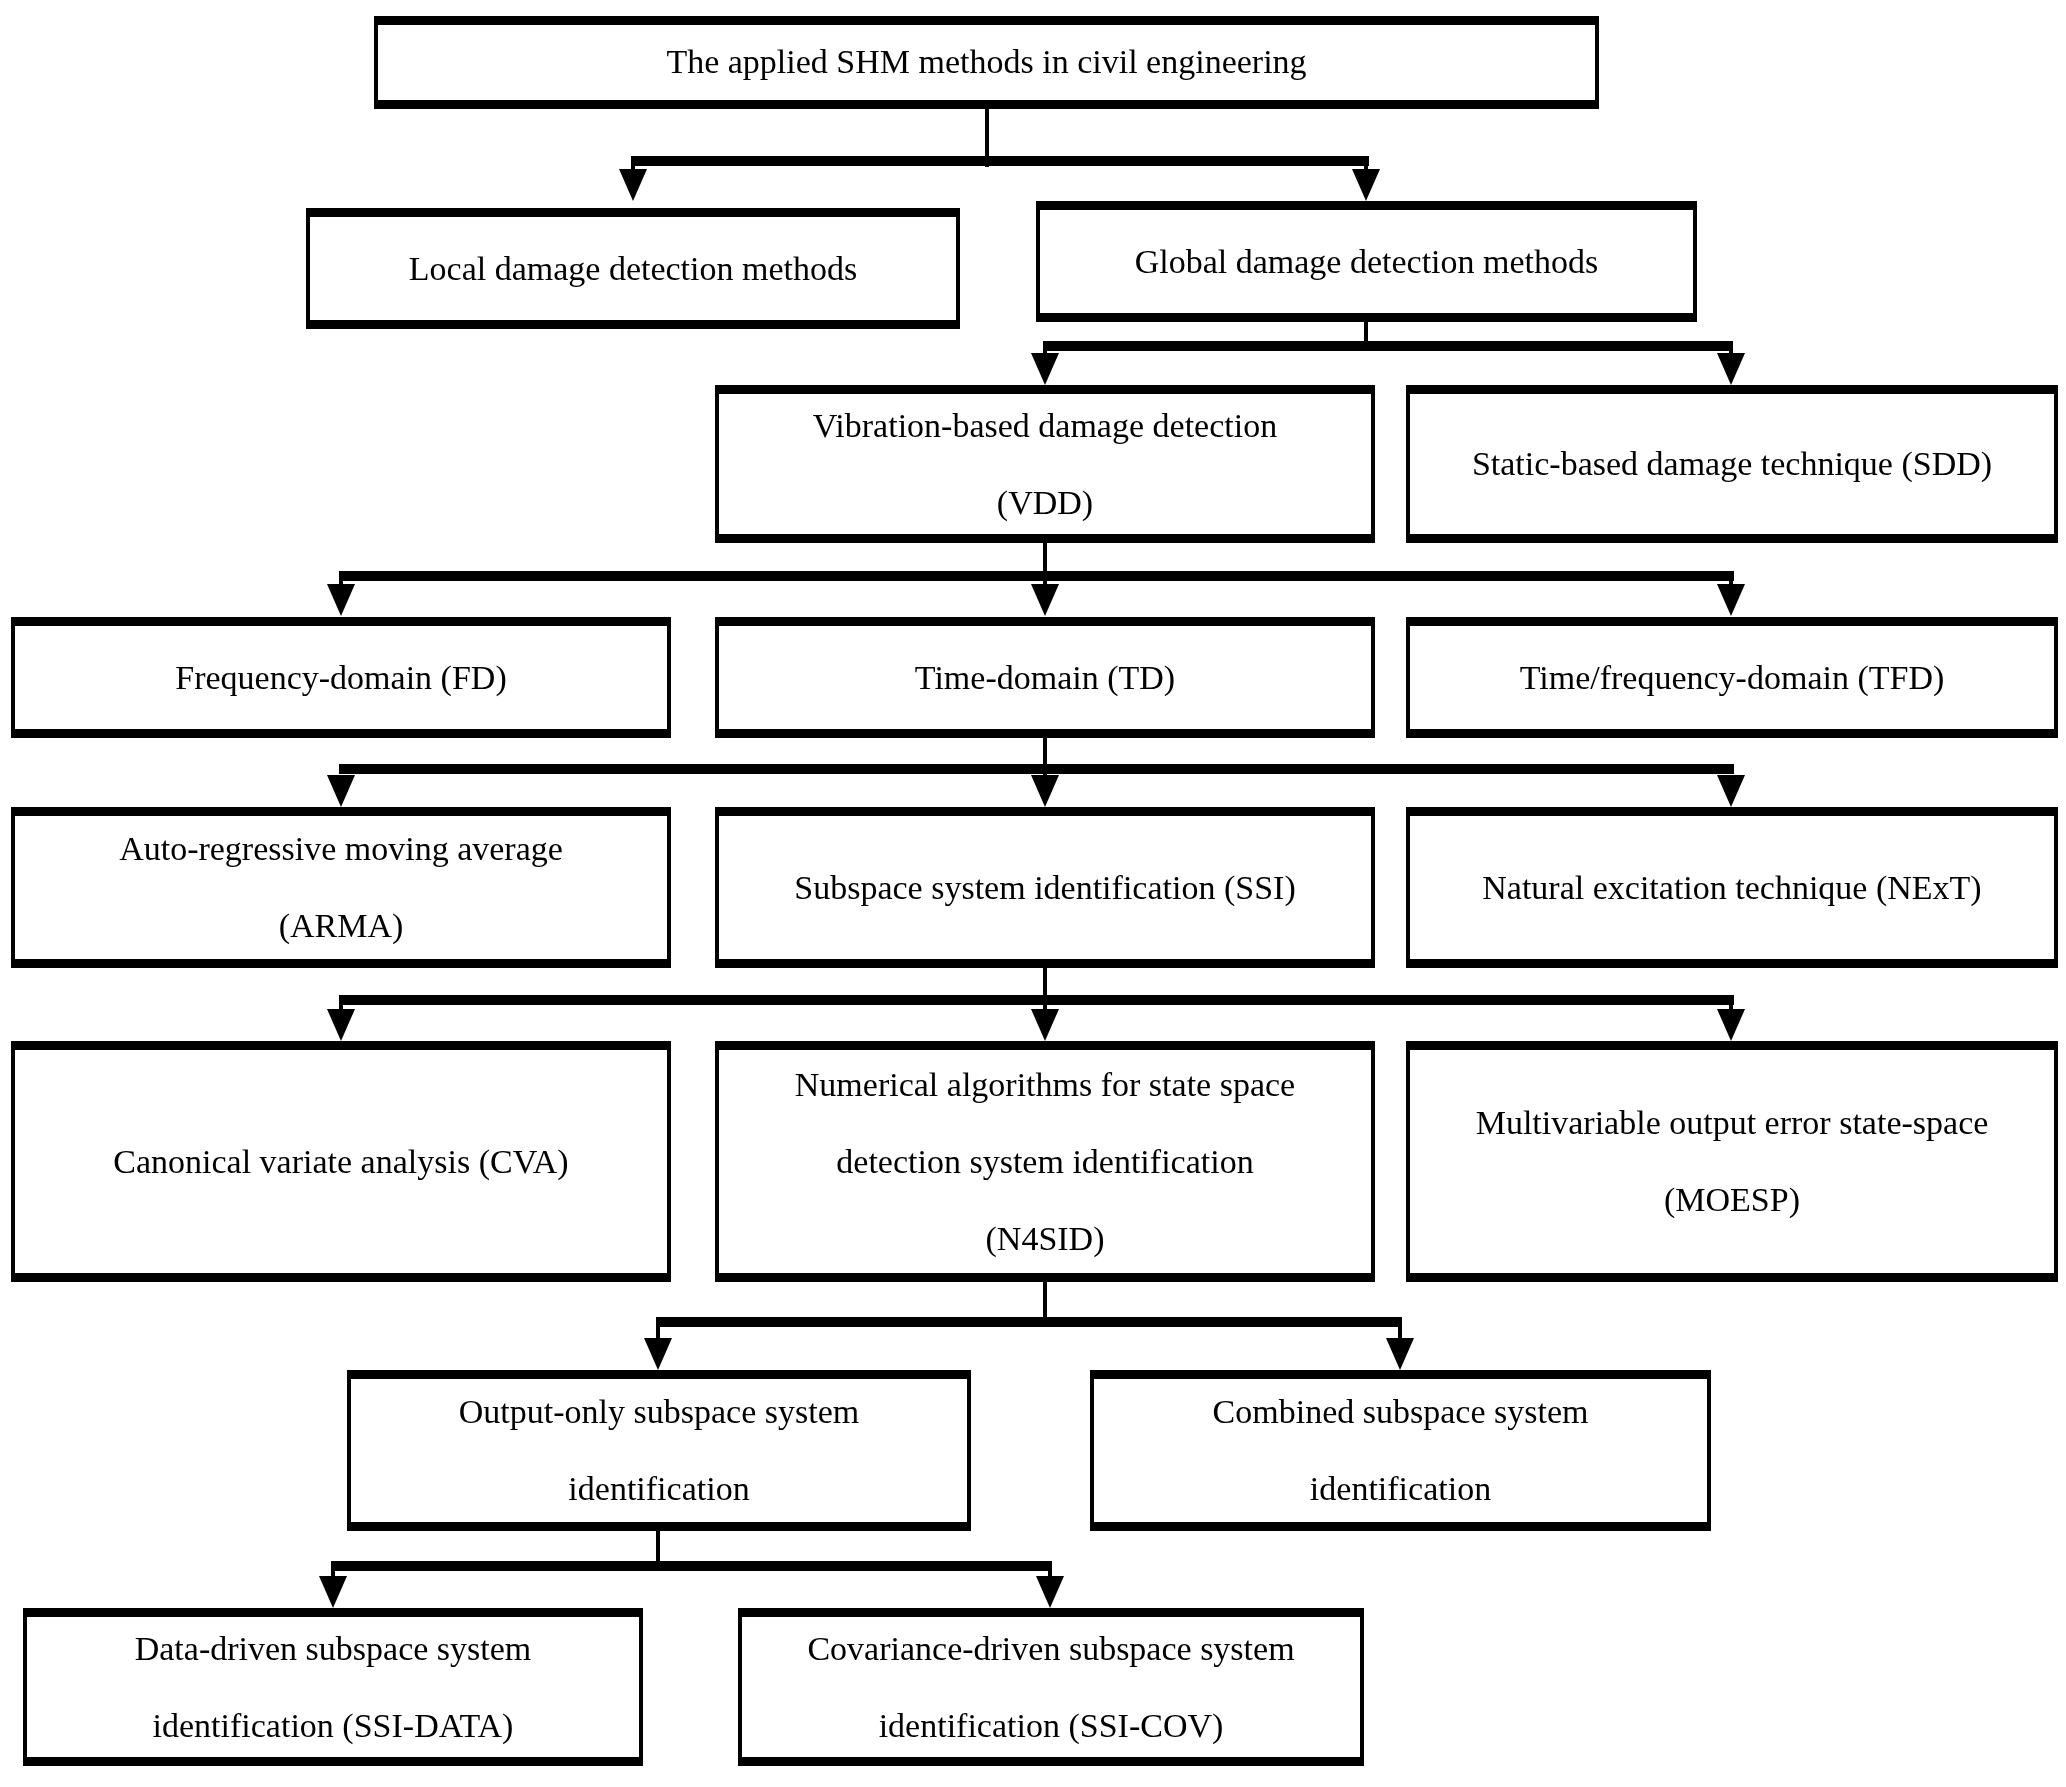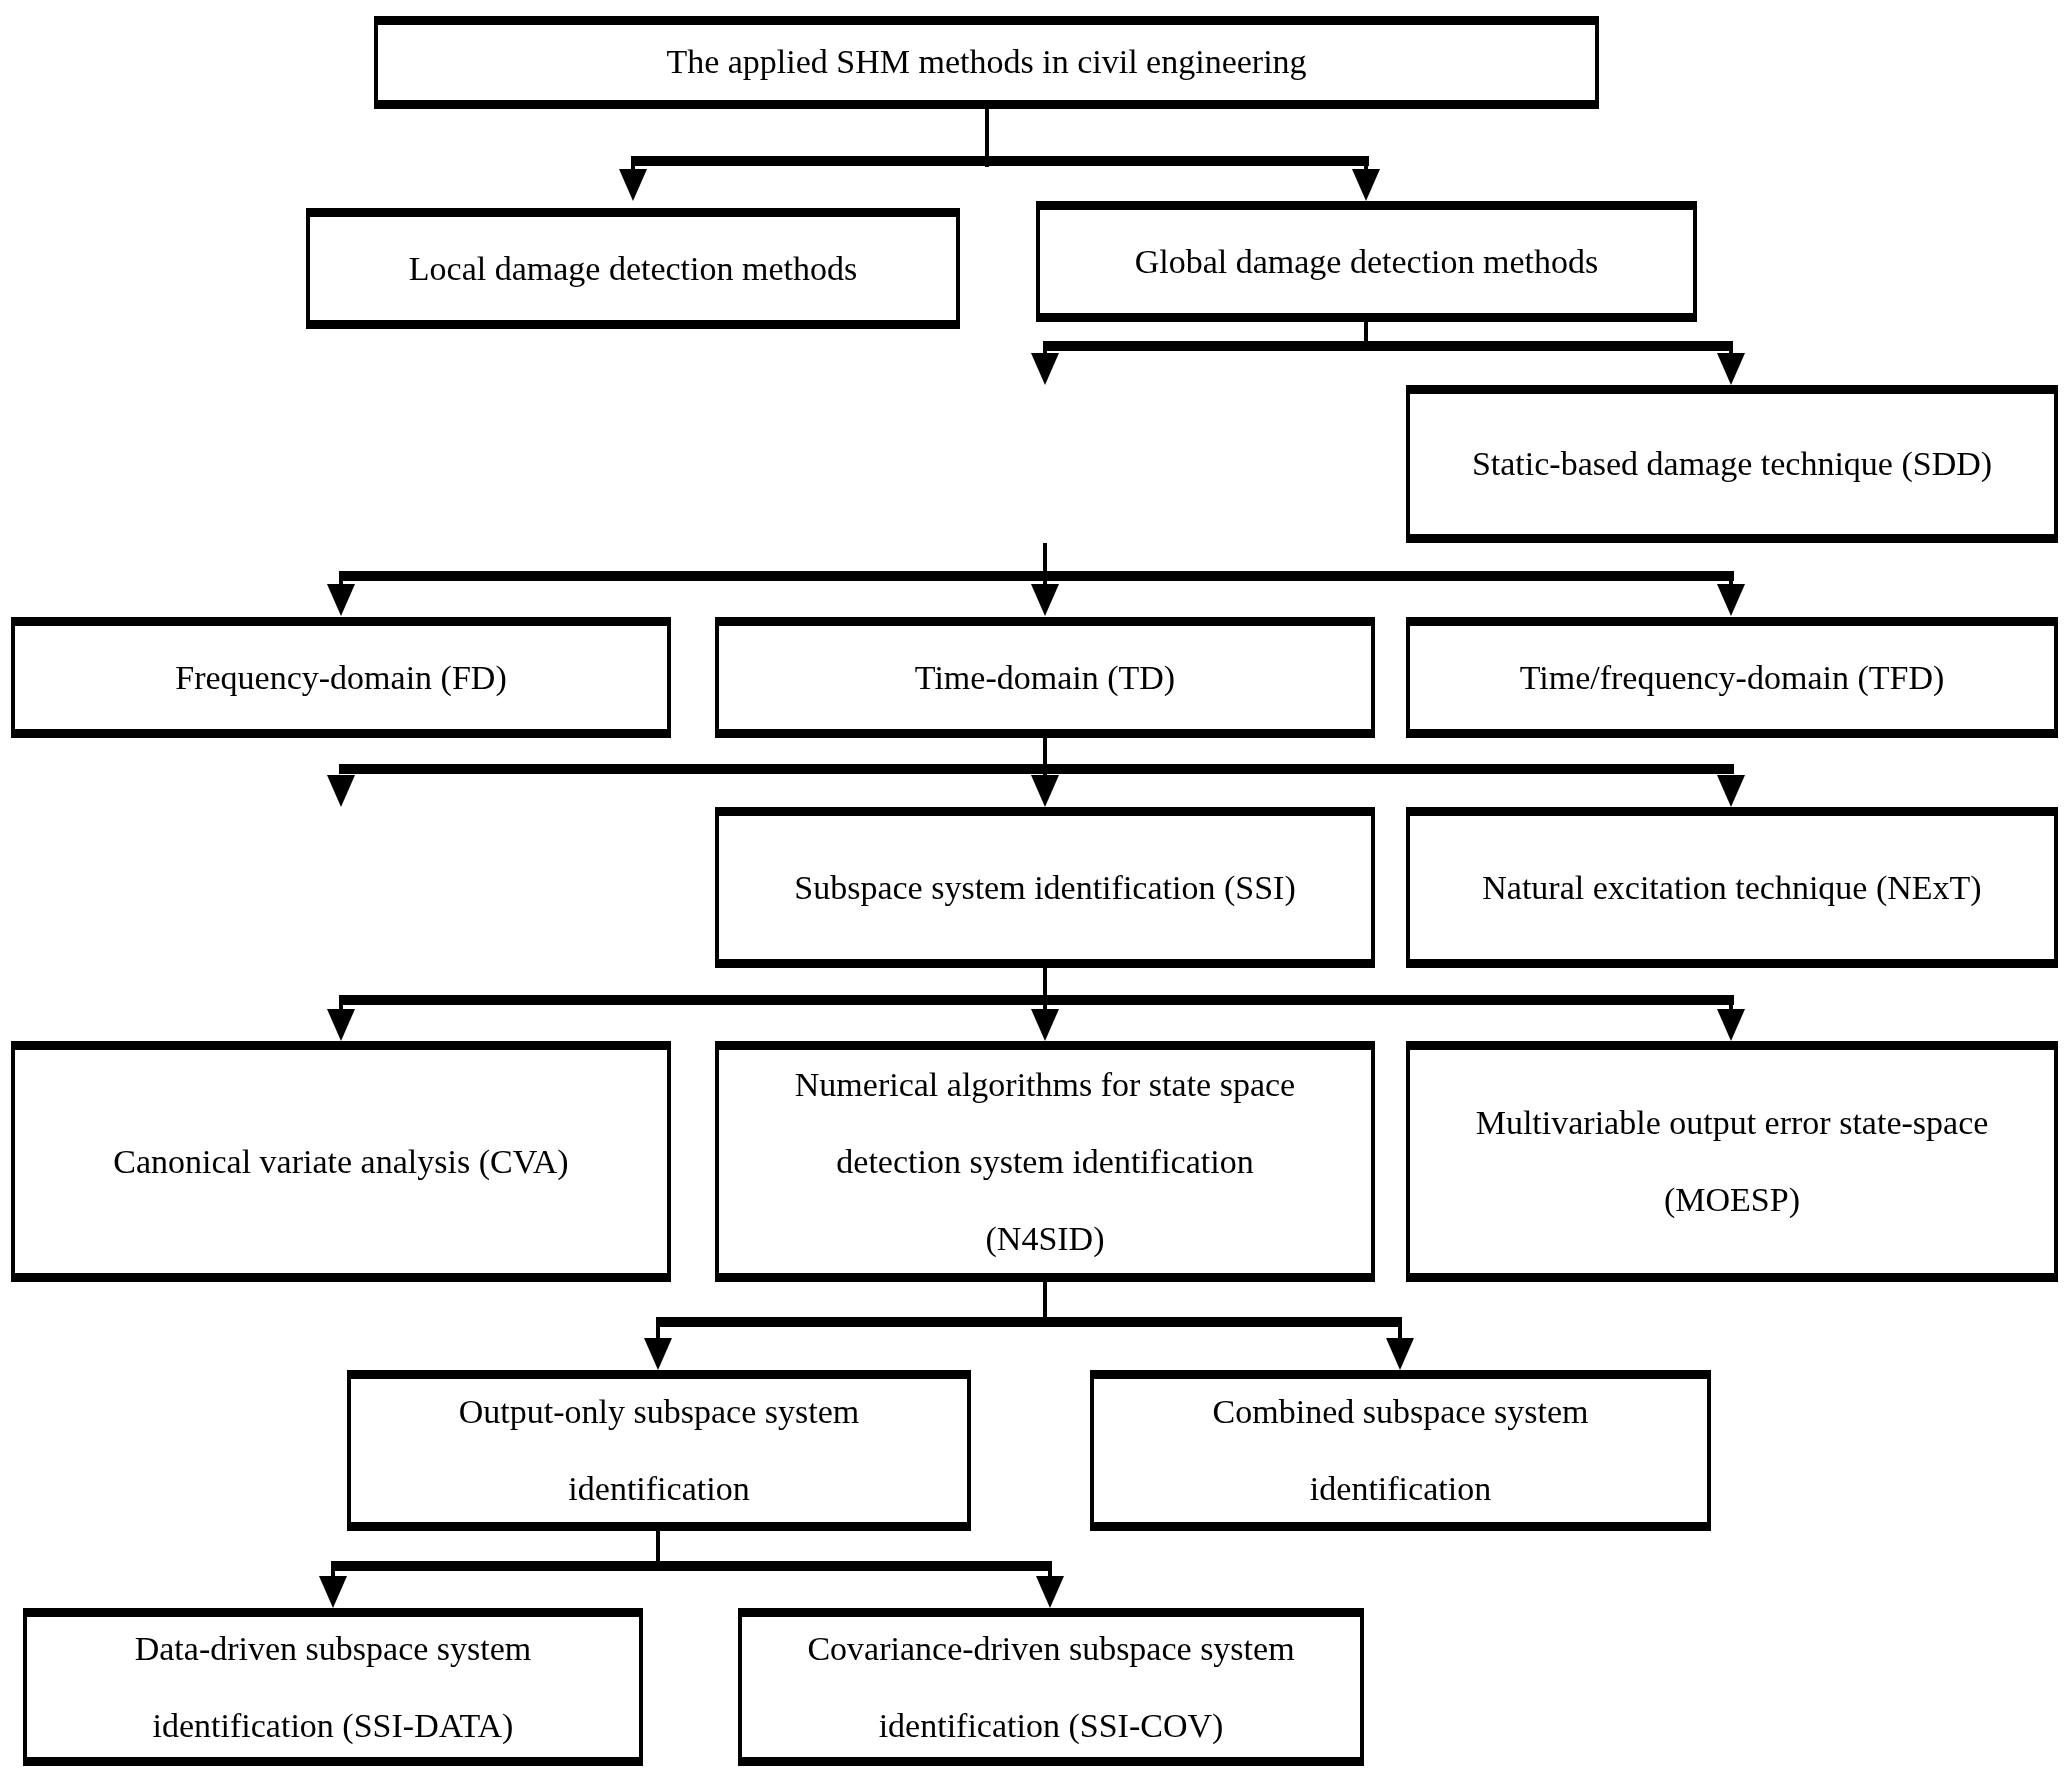--- a/index.html
+++ b/index.html
@@ -60,20 +60,24 @@
     <div class="line">Global damage detection methods</div>
   </div>
 
   <div class="vline" style="left:1364px;top:322px;height:29px"></div>
   <div class="hbar" style="left:1043px;top:341px;width:690px"></div>
   <div class="vline" style="left:1043px;top:350px;height:5.5px"></div>
   <div class="arrow" style="left:1031px;top:353px"></div>
   <div class="vline" style="left:1729px;top:350px;height:5.5px"></div>
   <div class="arrow" style="left:1717px;top:353px"></div>
 
+  <div class="node" style="left:715px;top:385px;width:660px;height:158px">
+    <div class="line">Vibration-based damage detection</div>
+    <div class="line">(VDD)</div>
+  </div>
   <div class="node" style="left:1406px;top:385px;width:652px;height:158px">
     <div class="line">Static-based damage technique (SDD)</div>
   </div>
 
   <div class="vline" style="left:1043px;top:543px;height:38px"></div>
   <div class="hbar" style="left:339px;top:571px;width:1395px"></div>
   <div class="vline" style="left:339px;top:580px;height:6.7px"></div>
   <div class="arrow" style="left:327px;top:584px"></div>
   <div class="vline" style="left:1043px;top:580px;height:6.7px"></div>
   <div class="arrow" style="left:1031px;top:584px"></div>
@@ -89,20 +93,24 @@
   <div class="node" style="left:1406px;top:617px;width:652px;height:121px">
     <div class="line">Time/frequency-domain (TFD)</div>
   </div>
 
   <div class="vline" style="left:1043px;top:738px;height:37px"></div>
   <div class="hbar" style="left:339px;top:764px;width:1395px"></div>
   <div class="arrow" style="left:327px;top:775px"></div>
   <div class="arrow" style="left:1031px;top:775px"></div>
   <div class="arrow" style="left:1717px;top:775px"></div>
 
+  <div class="node" style="left:11px;top:807px;width:660px;height:161px">
+    <div class="line">Auto-regressive moving average</div>
+    <div class="line">(ARMA)</div>
+  </div>
   <div class="node" style="left:715px;top:807px;width:660px;height:161px">
     <div class="line">Subspace system identification (SSI)</div>
   </div>
   <div class="node" style="left:1406px;top:807px;width:652px;height:161px">
     <div class="line">Natural excitation technique (NExT)</div>
   </div>
 
   <div class="vline" style="left:1043px;top:968px;height:38px"></div>
   <div class="hbar" style="left:339px;top:995px;width:1395px"></div>
   <div class="vline" style="left:339px;top:1004px;height:6.7px"></div>

